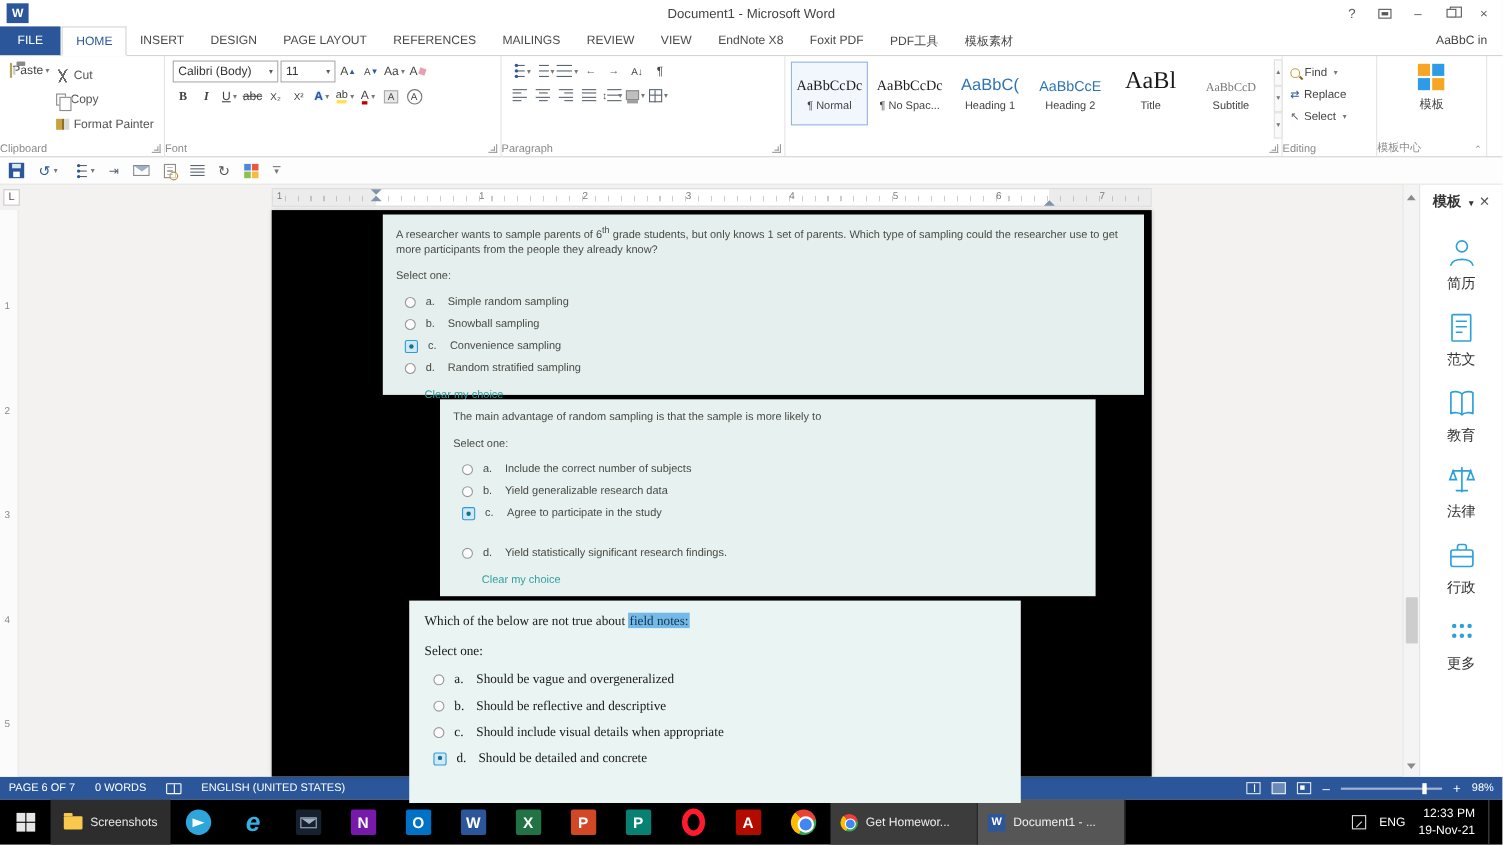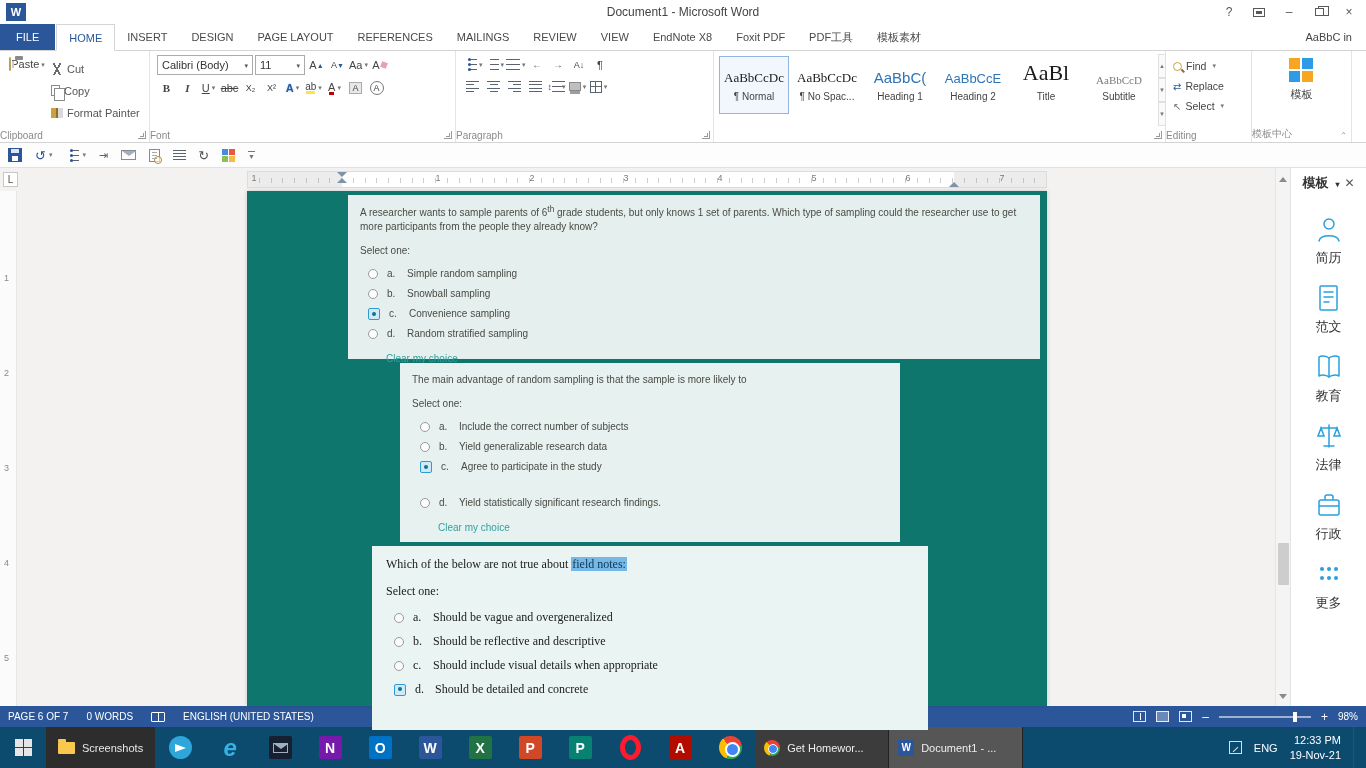--- a/index.html
+++ b/index.html
@@ -138,25 +138,25 @@
   .hruler::after{content:"";position:absolute;left:0;right:0;top:6px;height:5px;opacity:.5;
       background:repeating-linear-gradient(90deg,transparent 0 10.75px,#9a9a9a 10.75px 11.75px)}
   .hnum{position:absolute;top:1px;font-size:9px;color:#7a7a7a;transform:translateX(-50%);z-index:2}
   .indent{position:absolute;width:0;height:0;z-index:3}
   .ind-first{left:89px;top:0;border-left:5px solid transparent;border-right:5px solid transparent;border-top:5px solid #7f94ab}
   .ind-hang{left:89px;bottom:4px;border-left:5px solid transparent;border-right:5px solid transparent;border-bottom:5px solid #7f94ab}
   .ind-right{left:701px;bottom:0;border-left:5px solid transparent;border-right:5px solid transparent;border-bottom:5px solid #7f94ab}
   .vruler{position:absolute;left:0;top:23px;bottom:0;width:17px;background:#fbfbfb;border-right:1px solid #e6e6e6}
   .vnum{position:absolute;left:4px;font-size:9px;color:#8a8a8a}
 
-  .page{position:absolute;left:247px;top:23px;bottom:0;width:800px;background:#0f766e;box-shadow:0 0 4px rgba(0,0,0,.18)}
+  .page{position:absolute;left:247px;top:23px;bottom:0;width:800px;background:#000000;box-shadow:0 0 4px rgba(0,0,0,.18)}
 
   .qblock{position:absolute;color:#4a4a44;font-size:10px;line-height:1.4}
   .q1{left:101px;top:4px;width:692px;height:164px;background:#e5f0ee;padding:9px 12px}
-  .q2{left:153px;top:172px;width:500px;height:179px;background:#e6f1f0;padding:10px 12px}
+  .q2{left:153px;top:172px;width:596px;height:179px;background:#e6f1f0;padding:10px 12px}
   .q3{left:125px;top:355px;width:556px;height:184px;background:#e9f4f3;padding:10px 14px;
       font-family:"Liberation Serif",serif;font-size:12px;color:#1a1a1a}
   .qtext{margin-bottom:10px}
   .sel-label{margin:8px 0 6px}
   .opt{display:flex;align-items:center;height:20px;padding-left:8px}
   .q3 .opt{height:24px}
   .radio{width:10px;height:10px;border:1px solid #999;border-radius:50%;background:#fdfdfd;margin-right:9px;flex:none}
   .opt.selected .radio{width:12px;height:12px;border-radius:2px;border:1.5px solid #2e9bd6;background:#cfe9f6;position:relative}
   .opt.selected .radio::after{content:"";position:absolute;left:2.5px;top:2.5px;width:4px;height:4px;background:#15718f;border-radius:50%}
   .letter{width:20px;flex:none}
@@ -185,21 +185,21 @@
   .sbright{margin-left:auto;display:flex;align-items:center;gap:10px}
   .vic{width:13px;height:11px;border:1px solid rgba(255,255,255,.85);display:block;position:relative}
   .vic.active{background:rgba(255,255,255,.3)}
   .vic.read::after{content:"";position:absolute;left:50%;top:1px;bottom:1px;width:1px;background:#fff}
   .vic.web::after{content:"";position:absolute;left:2px;top:2px;width:4px;height:4px;background:#fff}
   .zoomtrack{width:92px;height:2px;background:rgba(255,255,255,.55);position:relative}
   .zoomthumb{position:absolute;left:74px;top:-4px;width:4px;height:10px;background:#fff}
   .zbtn{font-size:12px;color:#fff}
 
   
-  .taskbar{height:41px;background:#0c4a6e;display:flex;align-items:stretch;color:#ddd}
+  .taskbar{height:41px;background:#000000;display:flex;align-items:stretch;color:#ddd}
   .tstart{width:46px;display:flex;align-items:center;justify-content:center}
   .winlogo{display:grid;grid-template-columns:8px 8px;grid-template-rows:8px 8px;gap:1px}
   .winlogo span{background:#e6e6e6}
   .tbscr{display:flex;align-items:center;gap:7px;padding:0 12px;background:#2d2d2d;font-size:11px;color:#e8e8e8}
   .folder{width:17px;height:12px;background:#f8c94c;border-radius:1px;position:relative}
   .folder::before{content:"";position:absolute;left:0;top:-3px;width:8px;height:3px;background:#f8c94c;border-radius:1px 1px 0 0}
   .tbapp{width:50px;display:flex;align-items:center;justify-content:center}
   .appsq{width:23px;height:23px;display:flex;align-items:center;justify-content:center;color:#fff;font-weight:bold;font-size:14px;border-radius:2px}
   .tg{background:#2fa6da;border-radius:50%;position:relative}
   .tg::after{content:"";position:absolute;left:6px;top:8px;width:0;height:0;border-left:11px solid #fff;border-top:4px solid transparent;border-bottom:4px solid transparent}

